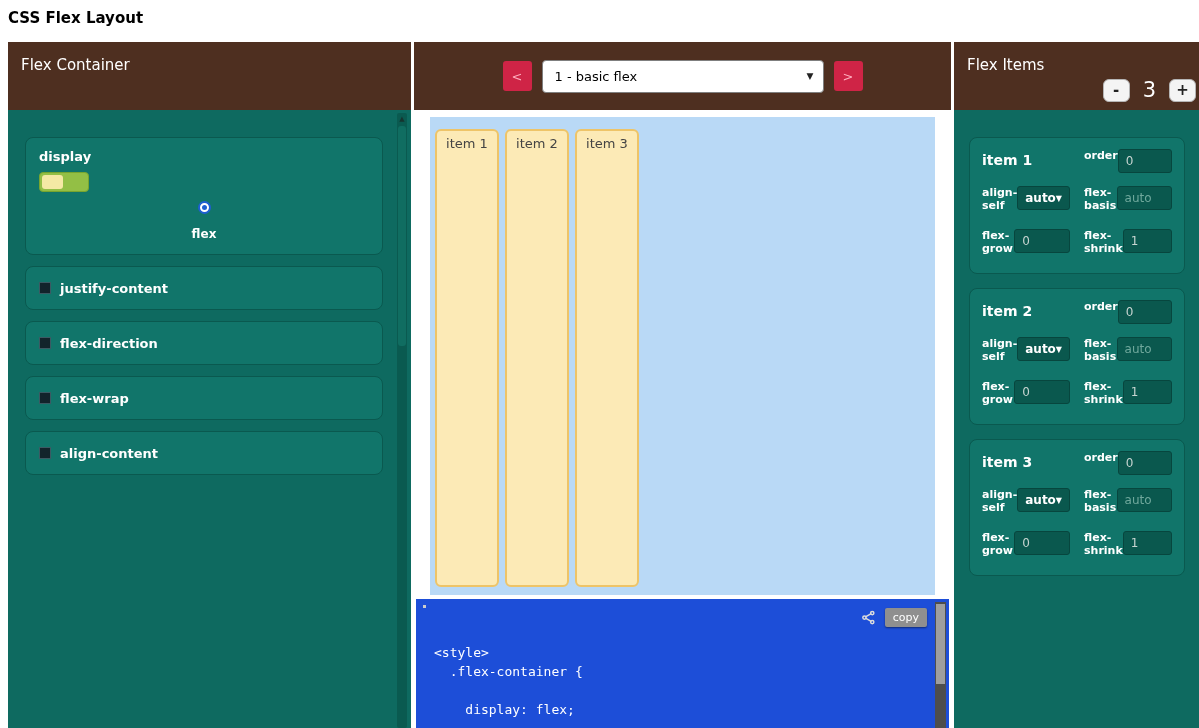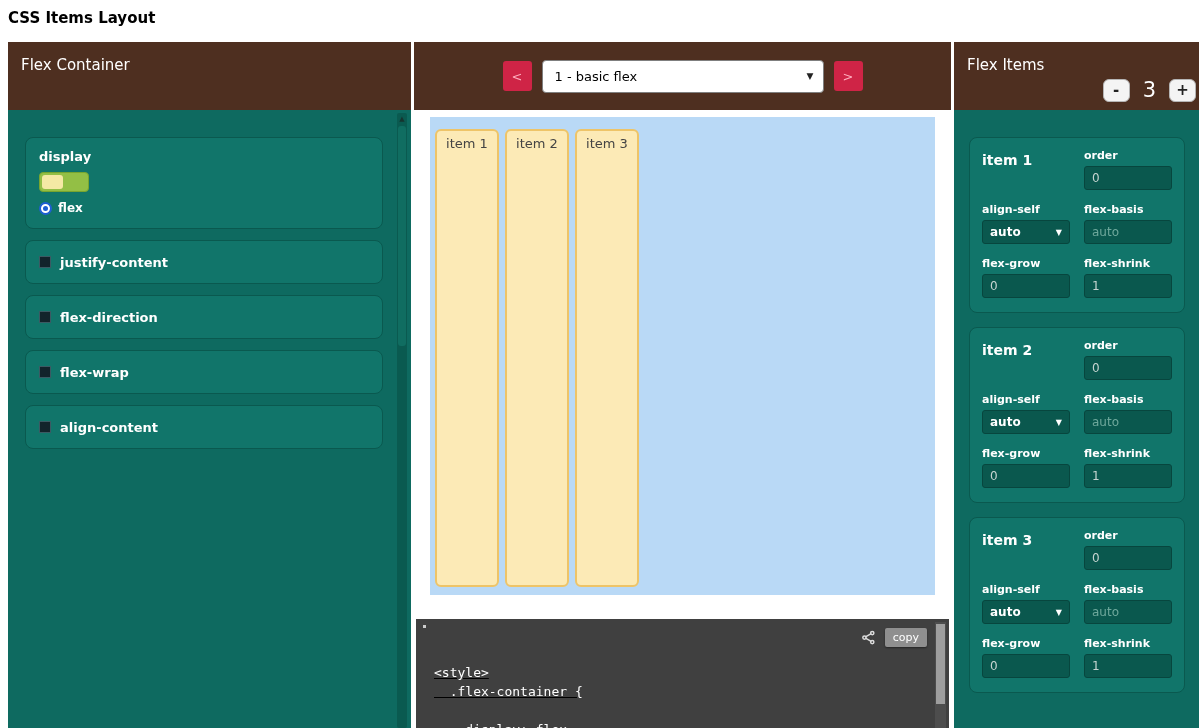--- a/index.html
+++ b/index.html
@@ -57,21 +57,21 @@
   .bold-label { font-size: 13px; font-weight: bold; color: #fff; }
 
   .toggle {
     margin: 8px 0 9px; width: 50px; height: 20px; background: #93bf45;
     border: 1px solid #78a52f; border-radius: 4px; position: relative; cursor: pointer;
   }
   .toggle-knob {
     position: absolute; left: 2px; top: 2px; width: 21px; height: 14px;
     background: #f5e9a4; border-radius: 3px;
   }
-  .radio-row { display: flex; align-items: center; gap: 6px; cursor: pointer; }
+  .radio-row { display: flex; align-items: center; gap: 13px; cursor: pointer; flex-direction: column; }
   .radio {
     width: 13px; height: 13px; border-radius: 50%; background: #fff;
     border: 2px solid #1e5fd2; position: relative; flex: 0 0 13px;
   }
   .radio::after {
     content: ""; position: absolute; left: 2px; top: 2px; width: 5px; height: 5px;
     border-radius: 50%; background: #1e5fd2;
   }
   .radio-label { font-size: 12px; font-weight: bold; color: #fff; }
 
@@ -91,22 +91,22 @@
   .flex-preview {
     margin: 7px 16px 0; height: 478px; background: #b9d9f6;
     padding: 12px 2px 8px; display: flex; align-items: stretch;
   }
   .flex-item {
     flex: 0 0 auto; width: 64px; margin: 0 3px;
     background: #fceab6; border: 2px solid #eec468; border-radius: 6px;
     font-size: 13px; color: #444; text-align: center; padding-top: 5px;
   }
   .code-panel {
-    flex: 1; margin: 24px 2px 0; background: #404040; position: relative;
-    padding: 44px 30px 0 18px; overflow: hidden; text-decoration: underline;
+    flex: 1; margin: 4px 2px 0; background: #1d4ed8; position: relative;
+    padding: 44px 30px 0 18px; overflow: hidden;
   }
   .code-dot { position: absolute; top: 6px; left: 7px; width: 3px; height: 3px; background: #cccccc; }
   .code-tools { position: absolute; top: 9px; right: 22px; display: flex; align-items: center; gap: 9px; }
   .share-icon { display: inline-flex; cursor: pointer; }
   .copy-btn {
     background: #8f8f8f; color: #fff; border: none; border-radius: 2px;
     font-size: 11px; padding: 3px 8px; font-family: inherit; cursor: pointer;
     box-shadow: 0 1px 2px rgba(0,0,0,.45);
   }
   .code-line {
@@ -116,39 +116,39 @@
   .code-scrollbar { position: absolute; top: 3px; right: 3px; bottom: 0; width: 11px; background: #4d4d4d; }
   .code-thumb { position: absolute; top: 2px; left: 1px; width: 9px; height: 80px; background: #9e9e9e; }
 
   
   .item-card {
     background: #11756a; border: 1px solid #0a594f; border-radius: 8px;
     padding: 11px 12px 14px; margin-bottom: 14px;
     display: grid; grid-template-columns: 1fr 1fr; column-gap: 14px; row-gap: 13px;
   }
   .item-title { font-size: 14px; font-weight: bold; color: #fff; padding-top: 3px; }
-  .field { display: flex; flex-direction: column; }
+  .field { display: flex; flex-direction: row; }
   .field-label { font-size: 11px; font-weight: bold; color: #fff; margin-bottom: 4px; }
   .field-input {
     height: 24px; width: 100%; background: #0a584e; border: 1px solid #07463e; border-radius: 3px;
     color: #c6d4d0; font-size: 12px; padding: 0 7px; font-family: inherit;
   }
   .field-input::placeholder { color: #6fa89c; opacity: 1; }
   .fake-select {
     height: 24px; background: #0a584e; border: 1px solid #07463e; border-radius: 3px;
     color: #fff; font-size: 12px; font-weight: bold; padding: 0 7px;
     display: flex; align-items: center; justify-content: space-between; cursor: pointer;
   }
   .select-chev { font-size: 8px; color: #fff; }
 </style>
 </head>
 <body>
 
 <div class="app">
-  <div class="page-title">CSS Items Layout</div>
+  <div class="page-title">CSS Flex Layout</div>
 
   <div class="columns">
 
     <section class="panel left">
       <header class="panel-header">
         <span class="panel-title">Flex Container</span>
       </header>
       <div class="panel-body left-body">
 
         <div class="card display-card">

